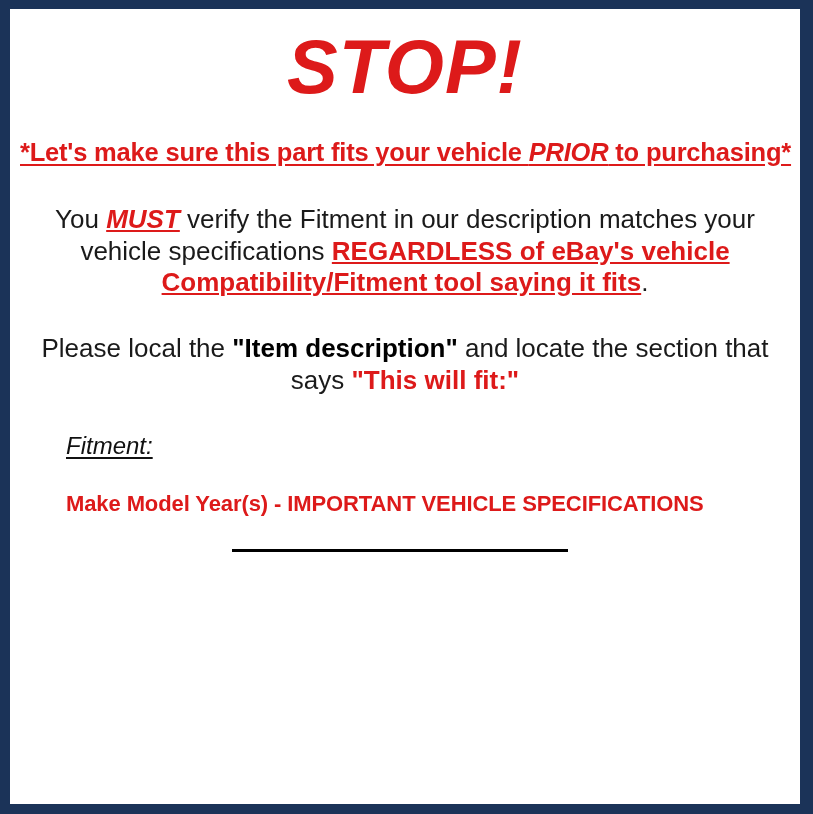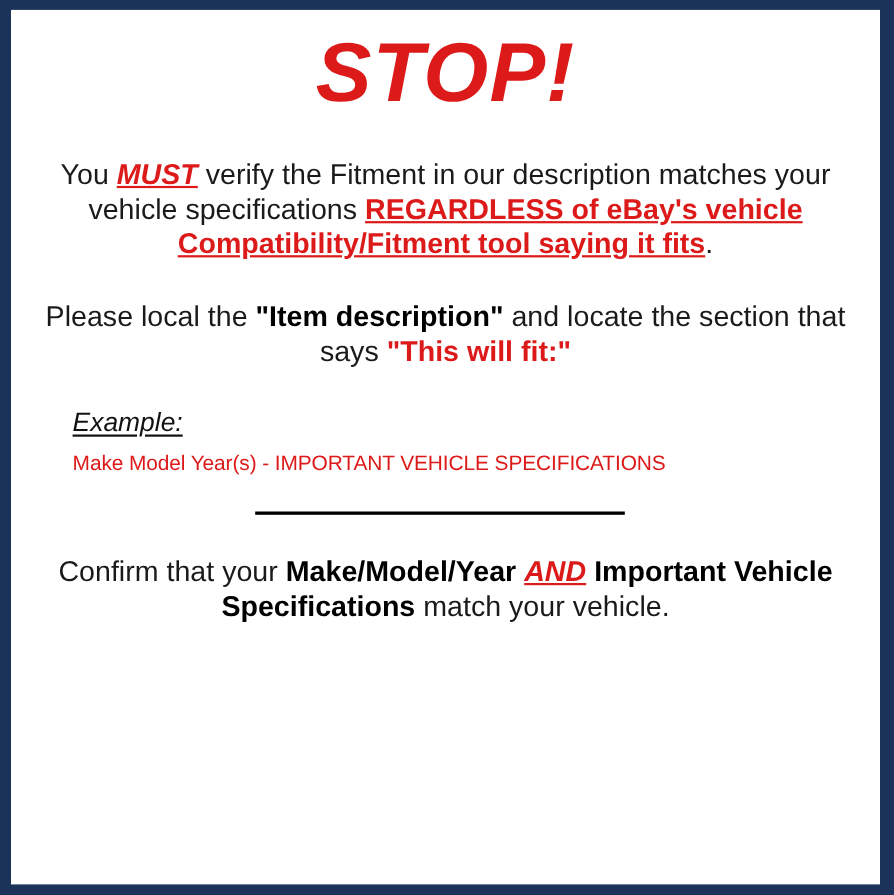--- a/index.html
+++ b/index.html
@@ -107,24 +107,24 @@
     display: inline-block;
   }
   .example-fit {
     font-size: 25px;
     font-weight: bold;
     color: #dd1a1a;
     line-height: 1.1;
     margin-top: 4px;
   }
   .example-spec {
-    font-size: 19px;
-    font-weight: normal;
+    font-size: 22px;
+    font-weight: bold;
     color: #dd1a1a;
-    margin-top: 14px;
+    margin-top: 33px;
     letter-spacing: -0.1px;
     white-space: nowrap;
   }
 
   .divider-wrap {
     margin-top: 27px;
     height: 14px;
     position: relative;
   }
   .divider {
@@ -137,33 +137,37 @@
   }
 </style>
 </head>
 <body>
 
 <div class="frame">
   <div class="sheet">
 
     <div class="stop-title">STOP!</div>
 
+    <div class="subtitle">
+      <span class="uline">
+        <span>*Let's make sure this part fits your vehicle </span><span class="i">PRIOR</span><span> to purchasing*</span>
+      </span>
+    </div>
 
     <p class="para para-must"><span>You </span><span class="hl-red-bolditalic-uline">MUST</span><span> verify the Fitment in our description matches your vehicle specifications </span><span class="hl-red-bold-uline">REGARDLESS of eBay's vehicle Compatibility/Fitment tool saying it fits</span><span>.</span></p>
 
     <p class="para para-view"><span>Please local the </span><span class="hl-black-bold">"Item description"</span><span> and locate the section that says </span><span class="hl-red-bold">"This will fit:"</span></p>
 
     <div class="example-block">
       <div>
-        <span class="example-label">Example:</span>
+        <span class="example-label">Fitment:</span>
       </div>
       <div class="example-spec">Make Model Year(s) - IMPORTANT VEHICLE SPECIFICATIONS</div>
     </div>
 
     <div class="divider-wrap">
       <div class="divider"></div>
     </div>
 
-    <p class="para para-confirm"><span>Confirm that your </span><span class="hl-black-bold">Make/Model/Year</span><span> </span><span class="hl-red-bolditalic-uline">AND</span><span> </span><span class="hl-black-bold">Important Vehicle Specifications</span><span> match your vehicle.</span></p>
 
 
   </div>
 </div>
 
 </body></html>

